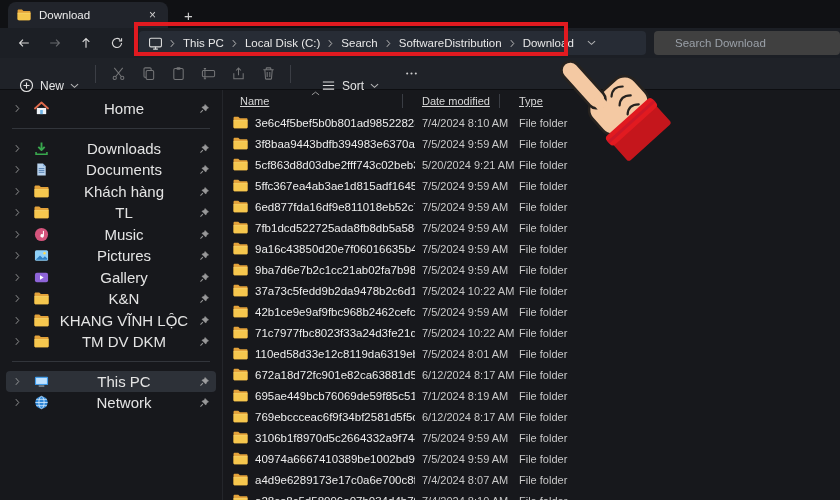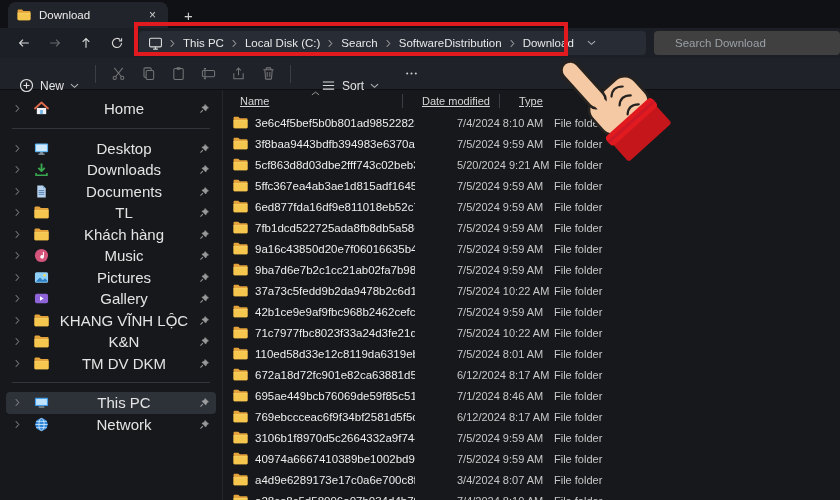--- a/index.html
+++ b/index.html
@@ -68,21 +68,21 @@
   .filearea { position:absolute; top:90px; left:223px; right:0; bottom:0; overflow:hidden; }
   .grid-cols { display:grid; grid-template-columns:182px 97px 150px; padding-left:10px; }
   .list-header { height:22px; align-items:center; color:#d6d6d6; font-size:11px; position:relative; }
   .list-header .hcell { padding-left:7px;text-decoration:underline; }
   .hdr-sep { position:absolute; top:4px; width:1px; height:14px; background:#3a3d44; }
   .sort-caret { position:absolute; left:88px; top:1px; width:9px; height:5px; opacity:.8; }
   .row { height:21px; align-items:center; }
   .cell-name { display:flex; align-items:center; gap:7px; overflow:hidden; }
   .cell-name .ic { width:15px; height:13px; flex:0 0 15px; }
   .fname { color:#ededed; font-size:11.5px; white-space:nowrap; overflow:hidden; }
-  .cell-date, .cell-type { color:#c8c8c8; font-size:11px; padding-left:7px; white-space:nowrap;margin-left:35px; }
+  .cell-date, .cell-type { color:#c8c8c8; font-size:11px; padding-left:7px; white-space:nowrap; }
 
   
   .hl-box { position:absolute; left:134px; top:22px; width:434px; height:34px;
             border:4px solid var(--accent-red,#e11a20); z-index:40; pointer-events:none; }
   .hand { position:absolute; left:556px; top:36px; width:120px; height:115px; z-index:50;
           pointer-events:none; }
 </style>
 </head>
 <body>
 
@@ -295,42 +295,20 @@
   </div>
     <div class="side-sep"></div>
     <div class="side-item">
     <span class="ic expander" hidden="">
         <svg viewBox="0 0 6 10" fill="none" stroke="#b9b9b9" stroke-width="1.2">
           <path d="M1 1l3.5 4L1 9"></path>
         </svg>
       </span>
     <span class="ic item">
         <svg viewBox="0 0 16 16">
-          <rect x="1" y="2.6" width="14" height="9.4" rx="1.2" fill="#57b1f2"></rect>
-          <rect x="2.2" y="3.8" width="11.6" height="7" fill="#cfeaff"></rect>
-          <rect x="6.6" y="12" width="2.8" height="1.4" fill="#9fb0bd"></rect>
-          <rect x="4.6" y="13.4" width="6.8" height="1.2" rx=".6" fill="#9fb0bd"></rect>
-        </svg>
-      </span>
-    <span class="side-label">Desktop</span>
-    <span class="ic pin">
-        <svg viewBox="0 0 12 12" stroke="#b9b9b9" fill="#b9b9b9">
-          <path d="M6.6 1.6 10.4 5.4 8.8 6 7.4 8.8 3.2 4.6 6 3.2z" stroke-width=".6"></path>
-          <path d="M4.2 7.8 1.6 10.4" fill="none" stroke-width="1.1"></path>
-        </svg>
-      </span>
-  </div>
-    <div class="side-item">
-    <span class="ic expander" hidden="">
-        <svg viewBox="0 0 6 10" fill="none" stroke="#b9b9b9" stroke-width="1.2">
-          <path d="M1 1l3.5 4L1 9"></path>
-        </svg>
-      </span>
-    <span class="ic item">
-        <svg viewBox="0 0 16 16">
           <path d="M8 1.6v7.4" stroke="#39a84e" stroke-width="2" fill="none"></path>
           <path d="M4.6 6.2 8 9.6l3.4-3.4" fill="none" stroke="#39a84e" stroke-width="2" stroke-linejoin="round"></path>
           <path d="M2.2 11.6v2.6h11.6v-2.6" fill="none" stroke="#39a84e" stroke-width="1.7"></path>
         </svg>
       </span>
     <span class="side-label">Downloads</span>
     <span class="ic pin">
         <svg viewBox="0 0 12 12" stroke="#b9b9b9" fill="#b9b9b9">
           <path d="M6.6 1.6 10.4 5.4 8.8 6 7.4 8.8 3.2 4.6 6 3.2z" stroke-width=".6"></path>
           <path d="M4.2 7.8 1.6 10.4" fill="none" stroke-width="1.1"></path>
@@ -364,42 +342,42 @@
           <path d="M1 1l3.5 4L1 9"></path>
         </svg>
       </span>
     <span class="ic item">
         <svg viewBox="0 0 16 14">
           <path d="M.5 2.1C.5 1.3 1.1.7 1.9.7h3.7l1.7 1.6h7.1c.7 0 1.2.6 1.2 1.3v8.2c0 .8-.5 1.4-1.2 1.4H1.9c-.8 0-1.4-.6-1.4-1.4z" fill="#e3a23a"></path>
           <path d="M.5 4.5h15v7.3c0 .8-.5 1.4-1.2 1.4H1.9c-.8 0-1.4-.6-1.4-1.4z" fill="#f6c74e"></path>
           <path d="M.5 4.5h15v1H.5z" fill="#fadd7d" opacity=".55"></path>
         </svg>
       </span>
-    <span class="side-label">TL</span>
+    <span class="side-label">Khách hàng</span>
     <span class="ic pin">
         <svg viewBox="0 0 12 12" stroke="#b9b9b9" fill="#b9b9b9">
           <path d="M6.6 1.6 10.4 5.4 8.8 6 7.4 8.8 3.2 4.6 6 3.2z" stroke-width=".6"></path>
           <path d="M4.2 7.8 1.6 10.4" fill="none" stroke-width="1.1"></path>
         </svg>
       </span>
   </div>
     <div class="side-item">
     <span class="ic expander" hidden="">
         <svg viewBox="0 0 6 10" fill="none" stroke="#b9b9b9" stroke-width="1.2">
           <path d="M1 1l3.5 4L1 9"></path>
         </svg>
       </span>
     <span class="ic item">
         <svg viewBox="0 0 16 14">
           <path d="M.5 2.1C.5 1.3 1.1.7 1.9.7h3.7l1.7 1.6h7.1c.7 0 1.2.6 1.2 1.3v8.2c0 .8-.5 1.4-1.2 1.4H1.9c-.8 0-1.4-.6-1.4-1.4z" fill="#e3a23a"></path>
           <path d="M.5 4.5h15v7.3c0 .8-.5 1.4-1.2 1.4H1.9c-.8 0-1.4-.6-1.4-1.4z" fill="#f6c74e"></path>
           <path d="M.5 4.5h15v1H.5z" fill="#fadd7d" opacity=".55"></path>
         </svg>
       </span>
-    <span class="side-label">Khách hàng</span>
+    <span class="side-label">TL</span>
     <span class="ic pin">
         <svg viewBox="0 0 12 12" stroke="#b9b9b9" fill="#b9b9b9">
           <path d="M6.6 1.6 10.4 5.4 8.8 6 7.4 8.8 3.2 4.6 6 3.2z" stroke-width=".6"></path>
           <path d="M4.2 7.8 1.6 10.4" fill="none" stroke-width="1.1"></path>
         </svg>
       </span>
   </div>
     <div class="side-item">
     <span class="ic expander" hidden="">
         <svg viewBox="0 0 6 10" fill="none" stroke="#b9b9b9" stroke-width="1.2">
@@ -467,42 +445,42 @@
           <path d="M1 1l3.5 4L1 9"></path>
         </svg>
       </span>
     <span class="ic item">
         <svg viewBox="0 0 16 14">
           <path d="M.5 2.1C.5 1.3 1.1.7 1.9.7h3.7l1.7 1.6h7.1c.7 0 1.2.6 1.2 1.3v8.2c0 .8-.5 1.4-1.2 1.4H1.9c-.8 0-1.4-.6-1.4-1.4z" fill="#e3a23a"></path>
           <path d="M.5 4.5h15v7.3c0 .8-.5 1.4-1.2 1.4H1.9c-.8 0-1.4-.6-1.4-1.4z" fill="#f6c74e"></path>
           <path d="M.5 4.5h15v1H.5z" fill="#fadd7d" opacity=".55"></path>
         </svg>
       </span>
-    <span class="side-label">KHANG VĨNH LỘC</span>
+    <span class="side-label">K&amp;N</span>
     <span class="ic pin" hidden="">
         <svg viewBox="0 0 12 12" stroke="#b9b9b9" fill="#b9b9b9">
           <path d="M6.6 1.6 10.4 5.4 8.8 6 7.4 8.8 3.2 4.6 6 3.2z" stroke-width=".6"></path>
           <path d="M4.2 7.8 1.6 10.4" fill="none" stroke-width="1.1"></path>
         </svg>
       </span>
   </div>
     <div class="side-item">
     <span class="ic expander" hidden="">
         <svg viewBox="0 0 6 10" fill="none" stroke="#b9b9b9" stroke-width="1.2">
           <path d="M1 1l3.5 4L1 9"></path>
         </svg>
       </span>
     <span class="ic item">
         <svg viewBox="0 0 16 14">
           <path d="M.5 2.1C.5 1.3 1.1.7 1.9.7h3.7l1.7 1.6h7.1c.7 0 1.2.6 1.2 1.3v8.2c0 .8-.5 1.4-1.2 1.4H1.9c-.8 0-1.4-.6-1.4-1.4z" fill="#e3a23a"></path>
           <path d="M.5 4.5h15v7.3c0 .8-.5 1.4-1.2 1.4H1.9c-.8 0-1.4-.6-1.4-1.4z" fill="#f6c74e"></path>
           <path d="M.5 4.5h15v1H.5z" fill="#fadd7d" opacity=".55"></path>
         </svg>
       </span>
-    <span class="side-label">K&amp;N</span>
+    <span class="side-label">KHANG VĨNH LỘC</span>
     <span class="ic pin" hidden="">
         <svg viewBox="0 0 12 12" stroke="#b9b9b9" fill="#b9b9b9">
           <path d="M6.6 1.6 10.4 5.4 8.8 6 7.4 8.8 3.2 4.6 6 3.2z" stroke-width=".6"></path>
           <path d="M4.2 7.8 1.6 10.4" fill="none" stroke-width="1.1"></path>
         </svg>
       </span>
   </div>
     <div class="side-item">
     <span class="ic expander" hidden="">
         <svg viewBox="0 0 6 10" fill="none" stroke="#b9b9b9" stroke-width="1.2">
@@ -770,21 +748,21 @@
     <span class="cell-name">
       <span class="ic">
             <svg viewBox="0 0 16 14">
               <path d="M.5 2.1C.5 1.3 1.1.7 1.9.7h3.7l1.7 1.6h7.1c.7 0 1.2.6 1.2 1.3v8.2c0 .8-.5 1.4-1.2 1.4H1.9c-.8 0-1.4-.6-1.4-1.4z" fill="#e3a23a"></path>
               <path d="M.5 4.5h15v7.3c0 .8-.5 1.4-1.2 1.4H1.9c-.8 0-1.4-.6-1.4-1.4z" fill="#f6c74e"></path>
               <path d="M.5 4.5h15v1H.5z" fill="#fadd7d" opacity=".55"></path>
             </svg>
           </span>
       <span class="fname">695ae449bcb76069de59f85c516d415c</span>
     </span>
-    <span class="cell-date">7/1/2024 8:46 AM</span>
+    <span class="cell-date">7/1/2024 8:19 AM</span>
     <span class="cell-type">File folder</span>
   </div>
       <div class="row grid-cols">
     <span class="cell-name">
       <span class="ic">
             <svg viewBox="0 0 16 14">
               <path d="M.5 2.1C.5 1.3 1.1.7 1.9.7h3.7l1.7 1.6h7.1c.7 0 1.2.6 1.2 1.3v8.2c0 .8-.5 1.4-1.2 1.4H1.9c-.8 0-1.4-.6-1.4-1.4z" fill="#e3a23a"></path>
               <path d="M.5 4.5h15v7.3c0 .8-.5 1.4-1.2 1.4H1.9c-.8 0-1.4-.6-1.4-1.4z" fill="#f6c74e"></path>
               <path d="M.5 4.5h15v1H.5z" fill="#fadd7d" opacity=".55"></path>
             </svg>
@@ -826,21 +804,21 @@
     <span class="cell-name">
       <span class="ic">
             <svg viewBox="0 0 16 14">
               <path d="M.5 2.1C.5 1.3 1.1.7 1.9.7h3.7l1.7 1.6h7.1c.7 0 1.2.6 1.2 1.3v8.2c0 .8-.5 1.4-1.2 1.4H1.9c-.8 0-1.4-.6-1.4-1.4z" fill="#e3a23a"></path>
               <path d="M.5 4.5h15v7.3c0 .8-.5 1.4-1.2 1.4H1.9c-.8 0-1.4-.6-1.4-1.4z" fill="#f6c74e"></path>
               <path d="M.5 4.5h15v1H.5z" fill="#fadd7d" opacity=".55"></path>
             </svg>
           </span>
       <span class="fname">a4d9e6289173e17c0a6e700c8fbd8886</span>
     </span>
-    <span class="cell-date">3/4/2024 8:07 AM</span>
+    <span class="cell-date">7/4/2024 8:07 AM</span>
     <span class="cell-type">File folder</span>
   </div>
       <div class="row grid-cols">
     <span class="cell-name">
       <span class="ic">
             <svg viewBox="0 0 16 14">
               <path d="M.5 2.1C.5 1.3 1.1.7 1.9.7h3.7l1.7 1.6h7.1c.7 0 1.2.6 1.2 1.3v8.2c0 .8-.5 1.4-1.2 1.4H1.9c-.8 0-1.4-.6-1.4-1.4z" fill="#e3a23a"></path>
               <path d="M.5 4.5h15v7.3c0 .8-.5 1.4-1.2 1.4H1.9c-.8 0-1.4-.6-1.4-1.4z" fill="#f6c74e"></path>
               <path d="M.5 4.5h15v1H.5z" fill="#fadd7d" opacity=".55"></path>
             </svg>

